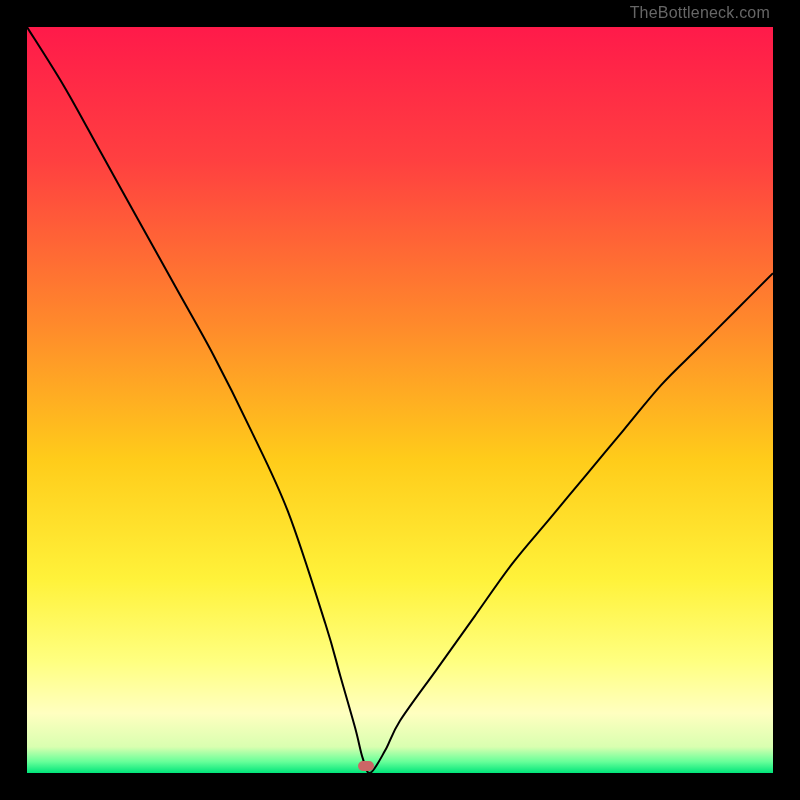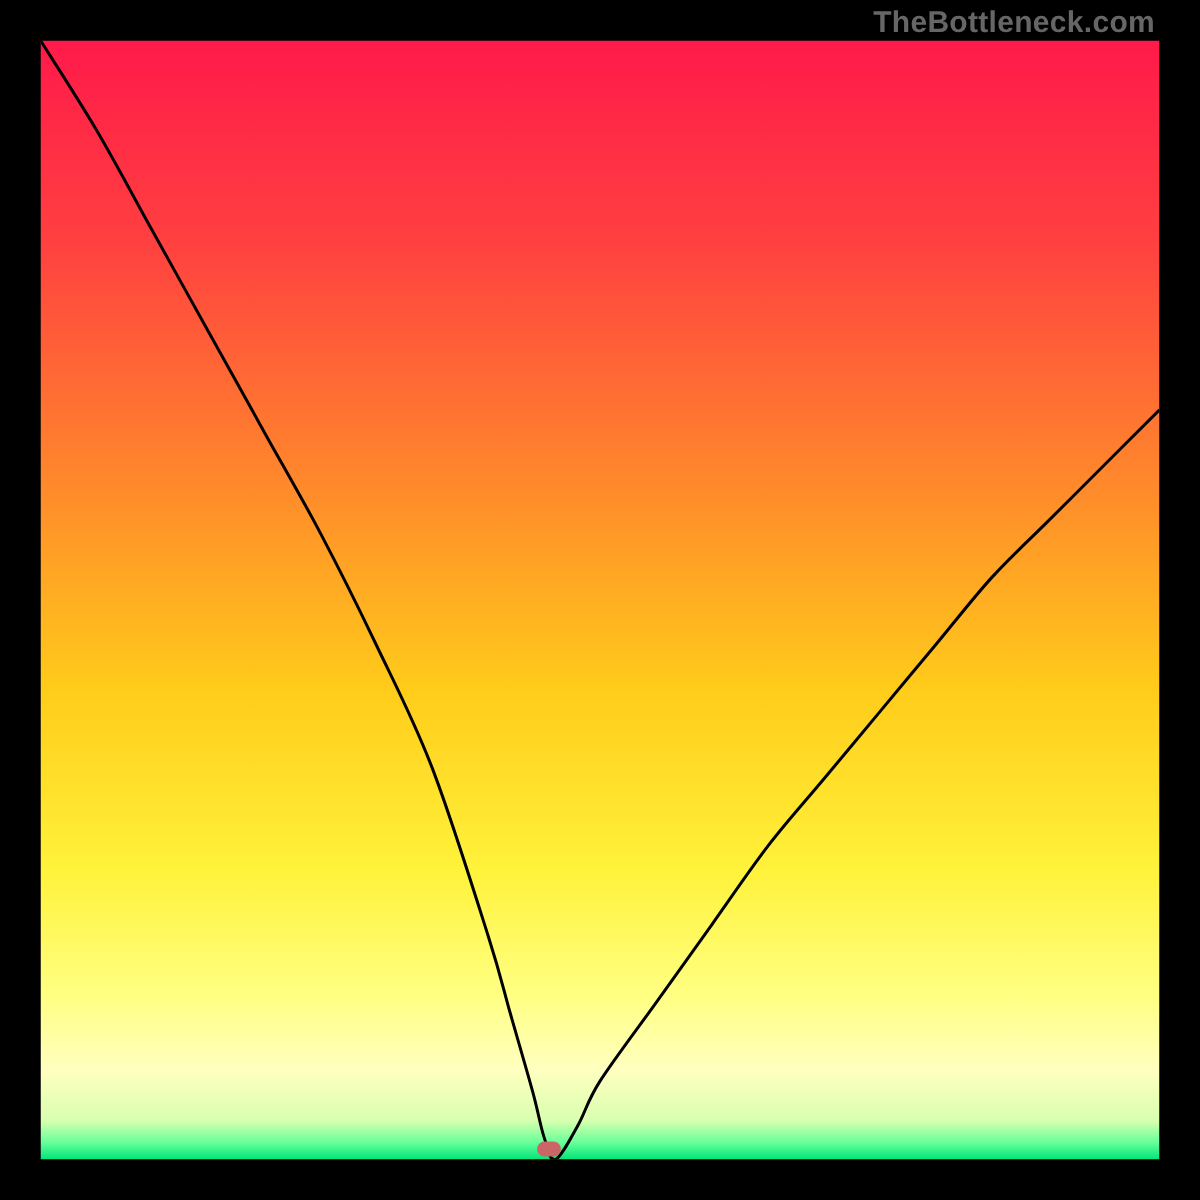--- a/index.html
+++ b/index.html
@@ -32,22 +32,22 @@
     position: absolute;
     inset: 0;
     width: 100%;
     height: 100%;
   }
   .watermark {
     position: absolute;
     top: 4px;
     right: 30px;
     color: #666;
-    font-size: 20px;
-    font-weight: 700;
+    font-size: 16px;
+    font-weight: 400;
     letter-spacing: 0.2px;
     user-select: none;
   }
   .marker {
     position: absolute;
     width: 16px;
     height: 10px;
     border-radius: 5px;
     transform: translate(-50%, -50%);
     background: #c66;

